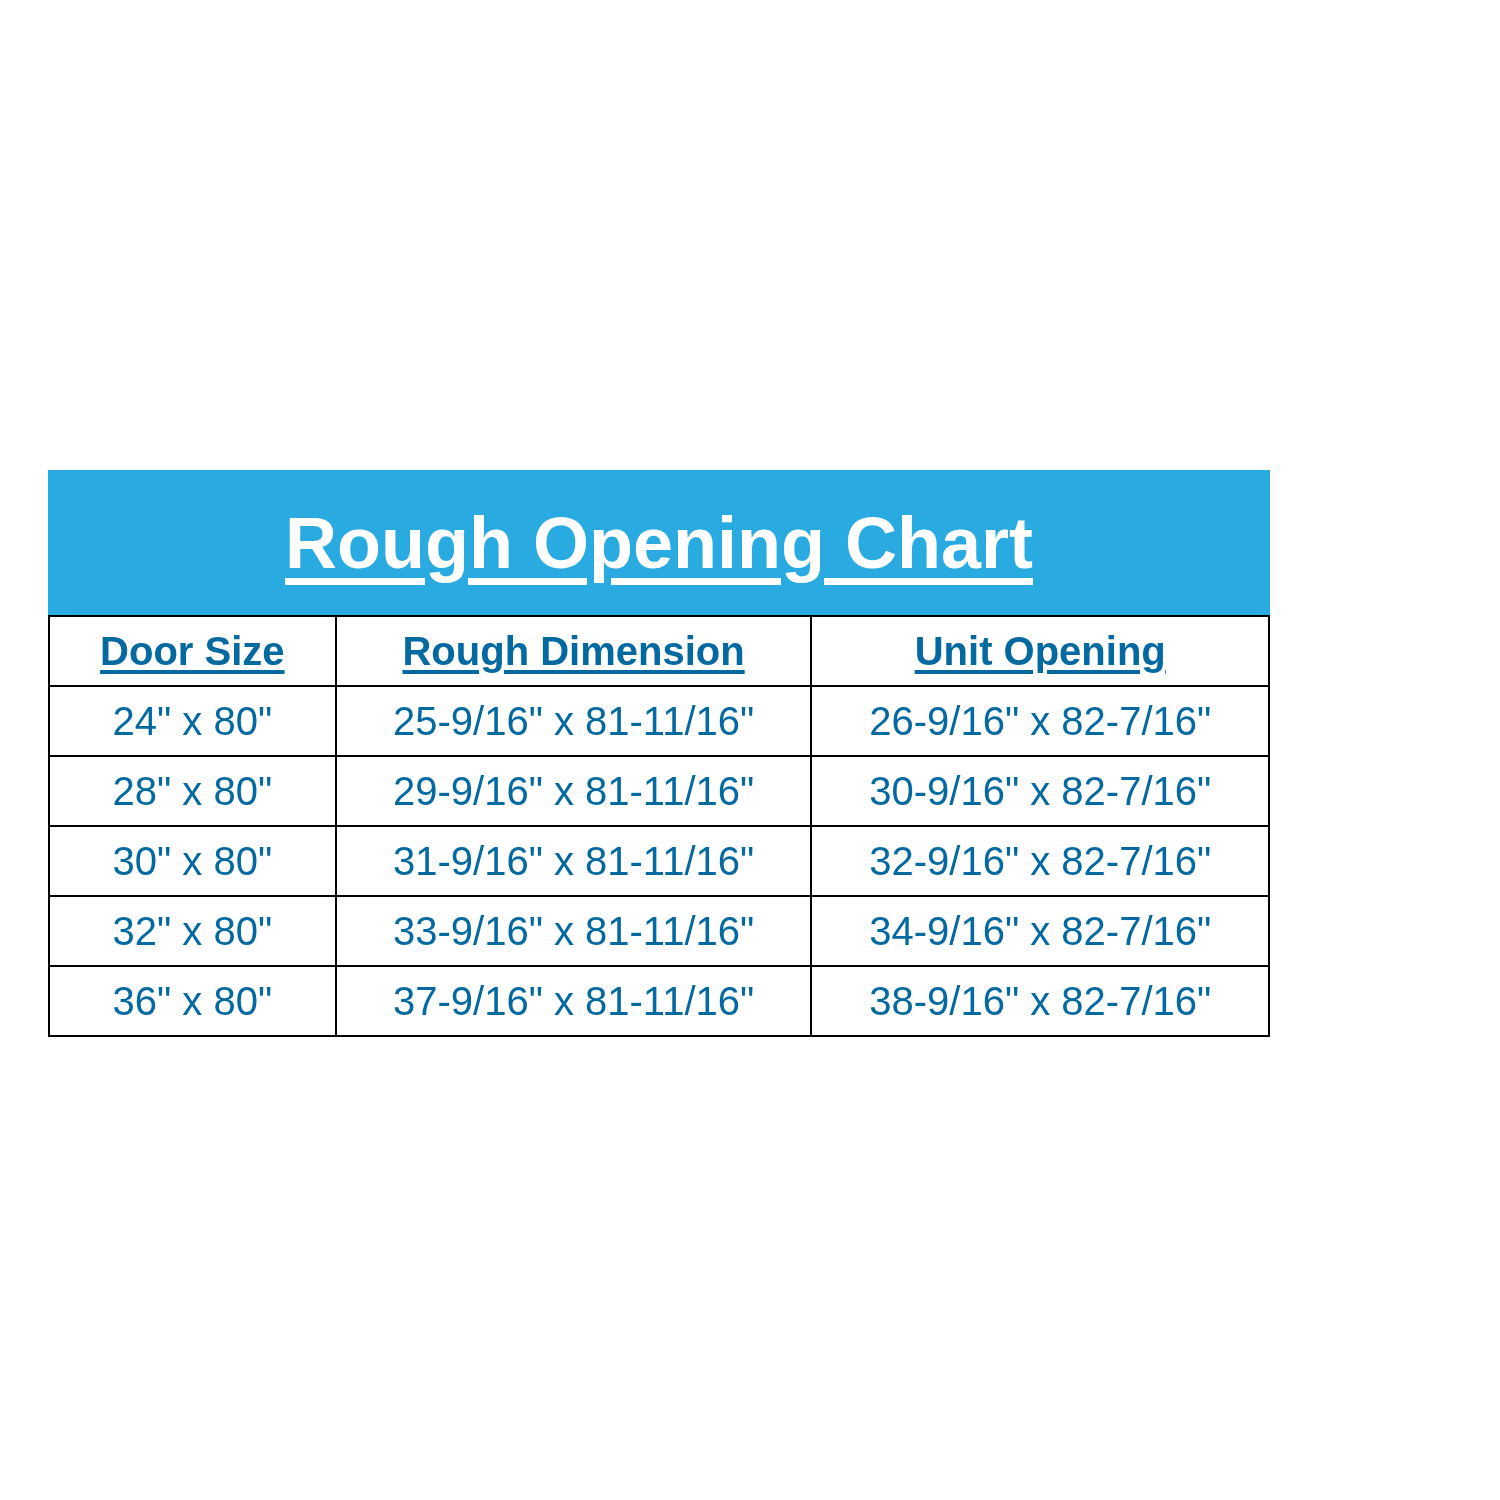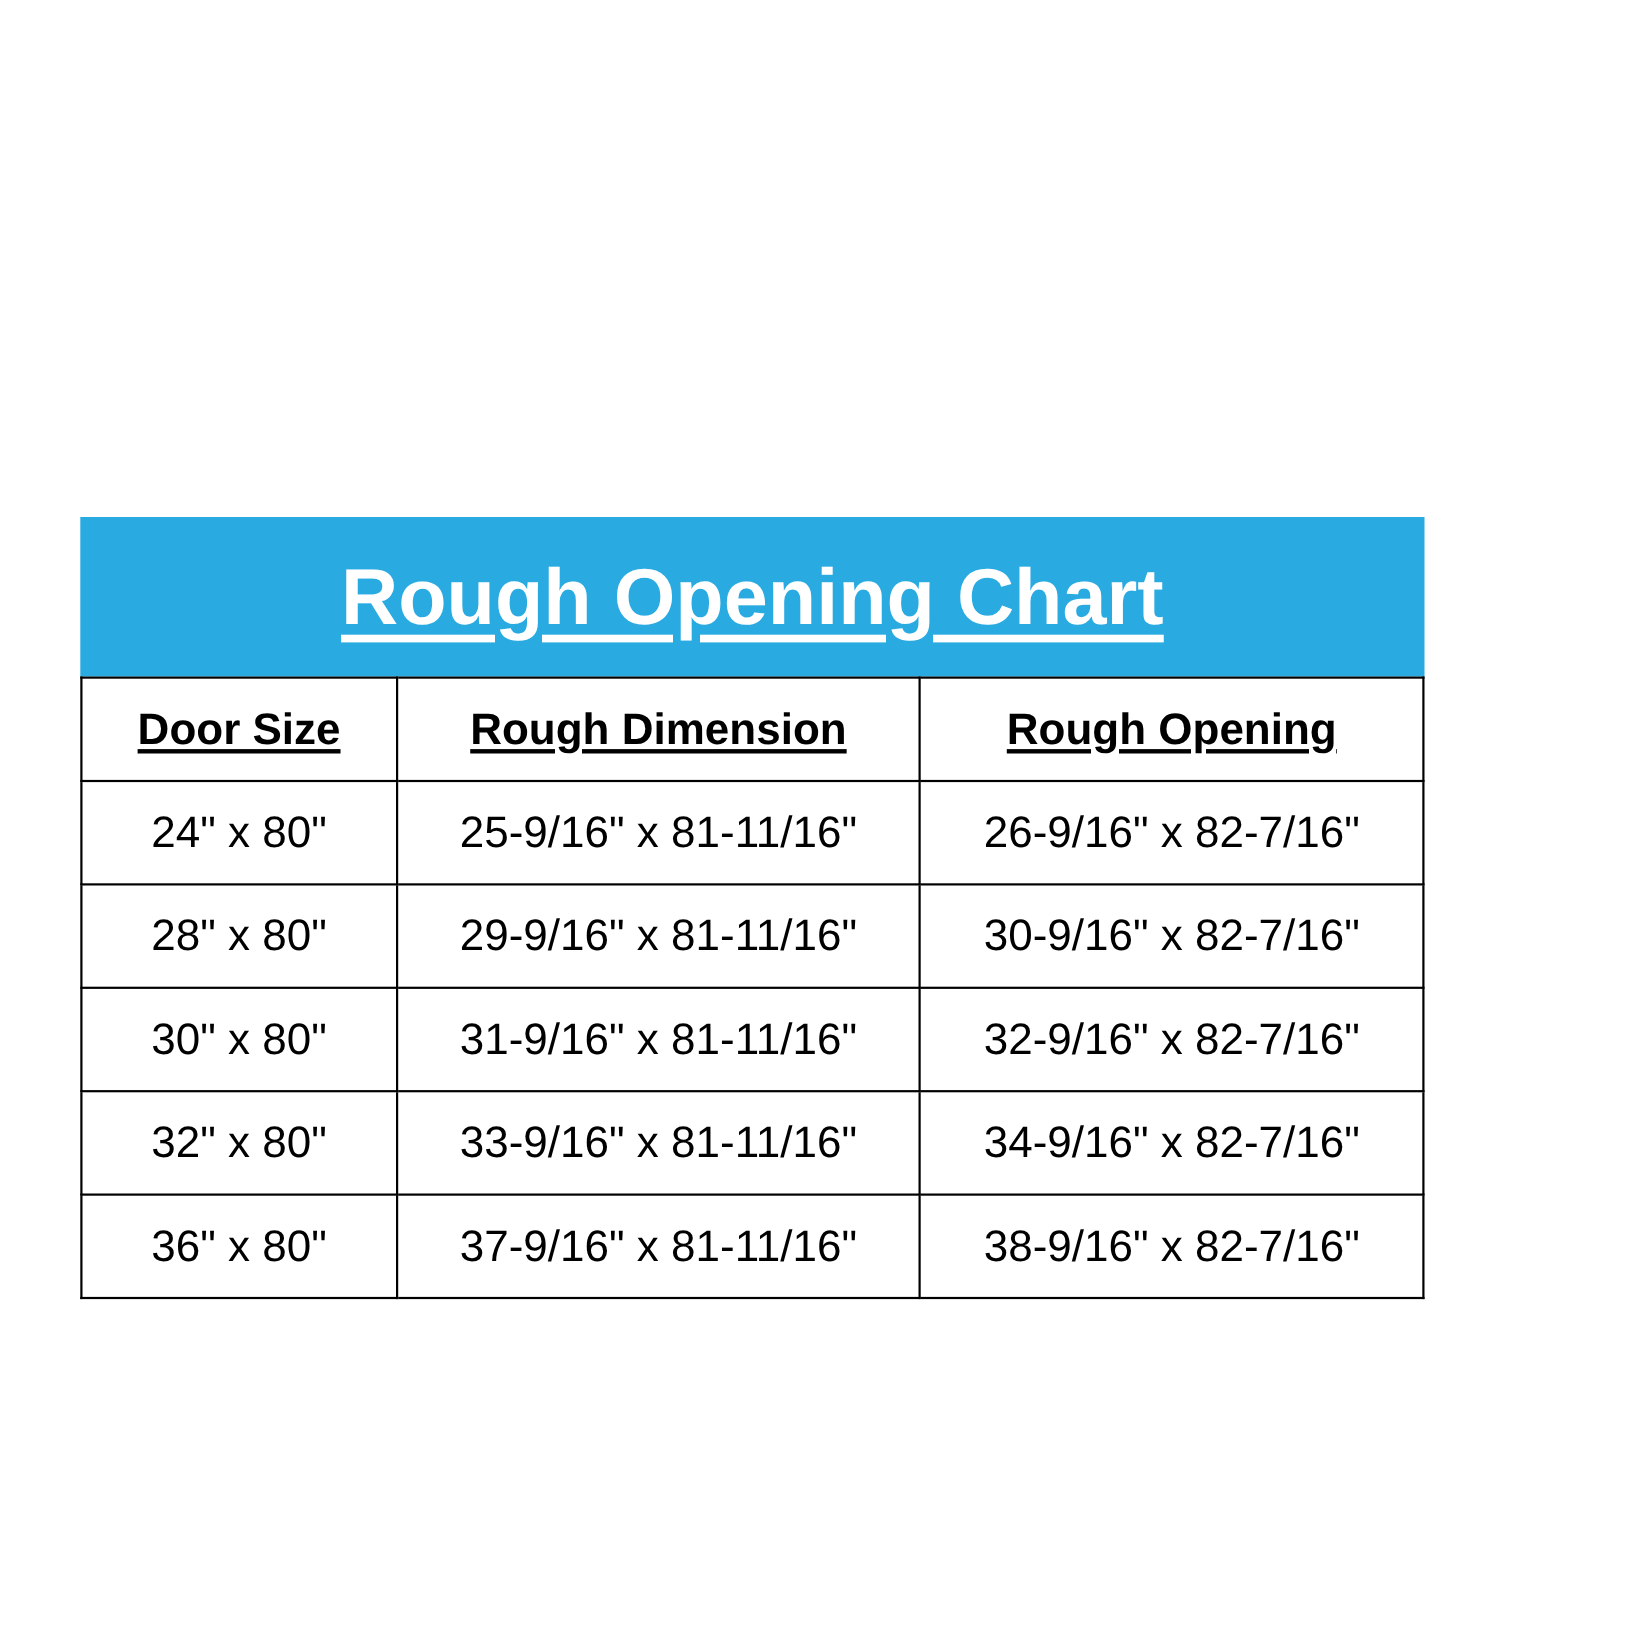--- a/index.html
+++ b/index.html
@@ -9,21 +9,21 @@
   }
   body {
     width: 1500px;
     height: 1500px;
     font-family: "Liberation Sans", sans-serif;
     position: relative;
     overflow: hidden;
   }
   .chart-wrap {
     position: absolute;
-    left: 73px;
+    left: 48px;
     top: 470px;
     width: 1222px;
   }
   .chart-title-bar {
     background: #29ABE2;
     height: 145px;
     display: flex;
     align-items: center;
     justify-content: center;
   }
@@ -38,22 +38,22 @@
   }
   table.ro-table {
     border-collapse: collapse;
     width: 100%;
     table-layout: fixed;
   }
   table.ro-table th,
   table.ro-table td {
     border: 2px solid #000000;
     text-align: center;
-    color: #000000;
-    padding: 12px;
+    color: #0369a1;
+    padding: 0;
   }
   table.ro-table th {
     font-size: 40px;
     font-weight: bold;
     text-decoration: underline;
     text-underline-offset: 5px;
     height: 68px;
     white-space: nowrap;
   }
   table.ro-table td {
@@ -78,21 +78,21 @@
   <table class="ro-table">
     <colgroup>
       <col class="c1">
       <col class="c2">
       <col class="c3">
     </colgroup>
     <thead>
       <tr>
         <th>Door Size</th>
         <th>Rough Dimension</th>
-        <th>Rough Opening</th>
+        <th>Unit Opening</th>
       </tr>
     </thead>
     <tbody>
       <tr>
         <td>24" x 80"</td>
         <td>25-9/16" x 81-11/16"</td>
         <td>26-9/16" x 82-7/16"</td>
       </tr>
       <tr>
         <td>28" x 80"</td>

